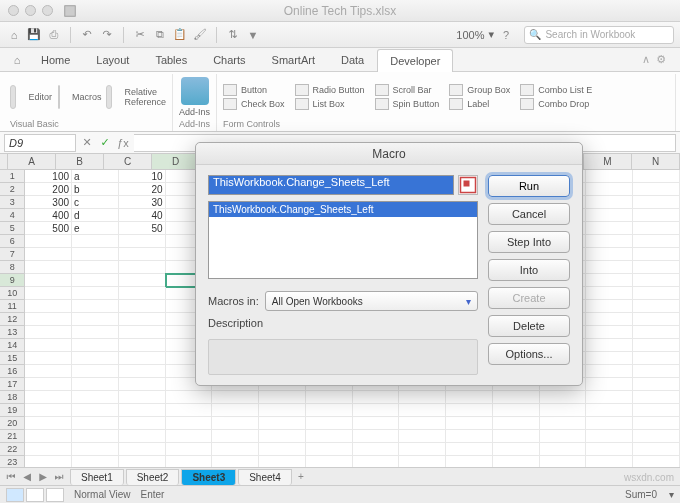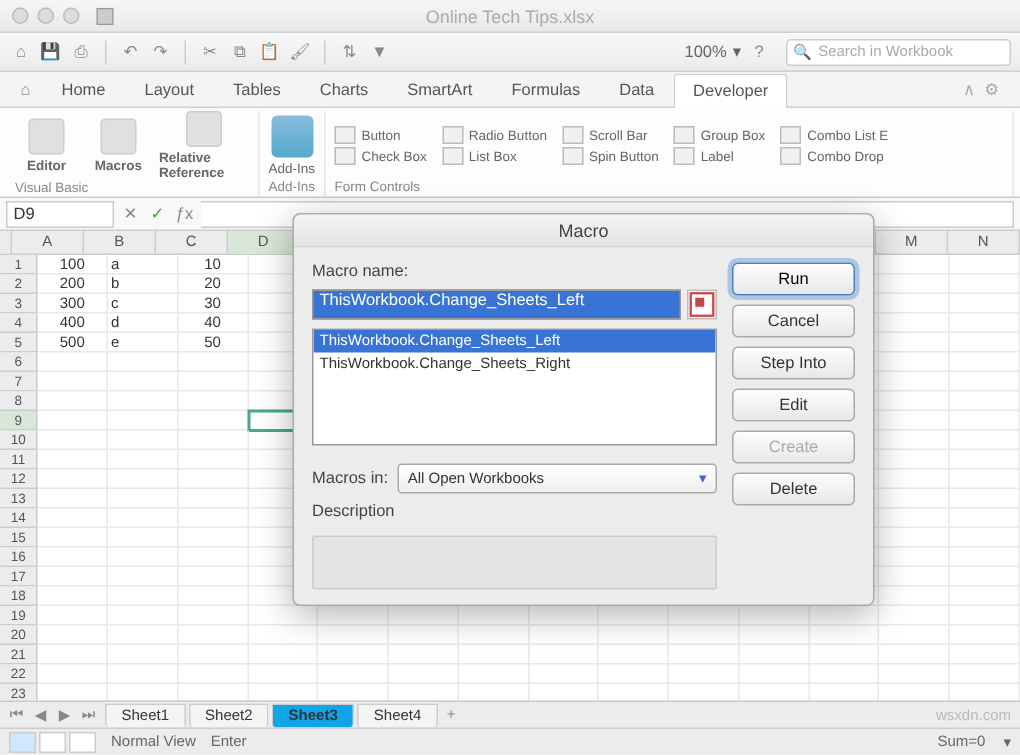--- a/index.html
+++ b/index.html
@@ -24,47 +24,47 @@
   .home-ico { width: 22px; display: flex; align-items: center; justify-content: center; color: #888; }
   .tab { padding: 0 12px; display: flex; align-items: center; font-size: 11px; color: #555; cursor: pointer; border: 1px solid transparent; border-bottom: none; }
   .tab.active { background: #fff; border-color: #ccc; border-radius: 3px 3px 0 0; position: relative; top: 1px; }
   .ribbon-right { margin-left: auto; display: flex; align-items: center; gap: 6px; color: #aaa; padding-right: 8px; }
   
   
   .ribbon-body { height: 60px; background: #fdfdfd; border-bottom: 1px solid #ccc; display: flex; padding: 2px 4px 0; font-size: 9px; color: #666; }
   .rgroup { border-right: 1px solid #e5e5e5; padding: 0 6px; display: flex; flex-direction: column; }
   .rgroup-controls { flex: 1; display: flex; align-items: center; gap: 6px; }
   .rgroup-label { color: #888; font-size: 9px; padding-bottom: 2px; }
-  .big-btn { display: flex; flex-direction: column; align-items: center; gap: 2px; width: 42px; font-weight: bold; }
+  .big-btn { display: flex; flex-direction: row; align-items: center; gap: 12px; width: 42px; }
   .big-btn .bicon { width: 24px; height: 24px; background: #e0e0e0; border: 1px solid #ccc; border-radius: 3px; }
   .big-btn.rec .bicon { background: radial-gradient(circle, #e55 40%, #c33 45%, transparent 46%); border: none; }
   .form-grid { display: grid; grid-template-columns: repeat(5, auto); grid-template-rows: repeat(2, auto); gap: 2px 10px; }
   .fc { display: flex; align-items: center; gap: 4px; }
   .fc-ico { width: 14px; height: 12px; border: 1px solid #bbb; background: #f0f0f0; }
   .addin-btn { display: flex; flex-direction: column; align-items: center; gap: 2px; }
   .addin-ico { width: 28px; height: 28px; background: linear-gradient(#8bd,#5ac); border-radius: 4px; }
   
   
   .fbar { height: 22px; background: #f8f8f8; border-bottom: 1px solid #ccc; display: flex; align-items: center; padding: 0 4px; gap: 4px; }
-  .namebox { width: 72px; height: 18px; border: 1px solid #ccc; background: #fff; font-size: 11px; padding: 0 4px; display: flex; align-items: center; }
+  .namebox { width: 72px; height: 18px; border: 1px solid #ccc; background: #fff; font-size: 11px; padding: 0 4px; display: flex; align-items: center; font-style: italic; }
   .fbar-ico { width: 14px; color: #888; text-align: center; }
   .formula-input { flex: 1; height: 18px; border: 1px solid #ccc; border-left: none; background: #fff; }
   
   
   .sheet-wrap { position: absolute; top: 154px; left: 0; right: 0; bottom: 36px; background: #fff; overflow: hidden; }
   .col-headers { display: flex; height: 16px; background: #ececec; border-bottom: 1px solid #ccc; }
   .corner { width: 26px; border-right: 1px solid #ccc; background: #ececec; }
   .ch { width: 48px; border-right: 1px solid #ccc; text-align: center; font-size: 10px; color: #555; line-height: 16px; }
   .ch.sel { background: #d8e8d8; }
   .rows { overflow: hidden; }
   .row { display: flex; height: 13px; }
   .rh { width: 26px; background: #ececec; border-right: 1px solid #ccc; border-bottom: 1px solid #ccc; text-align: center; font-size: 9px; color: #555; line-height: 13px; }
   .rh.sel { background: #d8e8d8; }
   .cell { width: 48px; border-right: 1px solid #e8e8e8; border-bottom: 1px solid #e8e8e8; font-size: 10px; padding: 0 2px; line-height: 13px; white-space: nowrap; }
-  .cell.r { text-align: center; }
+  .cell.r { text-align: right; }
   .cell.active { outline: 2px solid #4a8; outline-offset: -1px; }
   
   
   .sheet-footer { position: absolute; bottom: 18px; left: 0; right: 0; height: 18px; background: #ececec; border-top: 1px solid #ccc; display: flex; align-items: center; font-size: 10px; }
   .nav-arrows { display: flex; gap: 2px; padding: 0 4px; }
   .na { width: 14px; text-align: center; color: #888; }
   .stab { padding: 0 10px; border: 1px solid #ccc; border-bottom: none; background: #f4f4f4; height: 16px; line-height: 16px; border-radius: 0 0 3px 3px; }
   .stab.active { background: #0ea5e9; font-weight: bold; }
   .stab-add { padding: 0 6px; color: #888; }
   
@@ -142,21 +142,20 @@
 </div>
 
 <div class="ribbon-tabs">
   <div class="home-ico">⌂</div>
   <div id="tabs-host" style="display: flex;">
       <div class="tab">Home</div>
       <div class="tab">Layout</div>
       <div class="tab">Tables</div>
       <div class="tab">Charts</div>
       <div class="tab">SmartArt</div>
-      <div class="tab">Formulas</div>
       <div class="tab">Data</div>
       <div class="tab active">Developer</div>
     </div>
   <div class="ribbon-right">
     <span>∧</span>
     <span>⚙</span>
   </div>
 </div>
 
 <div class="ribbon-body">
@@ -685,48 +684,47 @@
   <div class="right">
     <span>Sum=0</span>
     <span>▾</span>
   </div>
 </div>
 
 <div class="dialog">
   <div class="dlg-title">Macro</div>
   <div class="dlg-body">
     <div class="dlg-left">
-      <div class="dlg-label">Macro name:</div>
       <div class="name-row">
         <div class="name-input sel">ThisWorkbook.Change_Sheets_Left</div>
         <div class="refedit">
             <svg viewBox="0 0 12 12">
               <rect x="1" y="1" width="10" height="10" fill="#fff" stroke="#c44"></rect>
               <rect x="3" y="3" width="4" height="4" fill="#c44"></rect>
             </svg>
           </div>
       </div>
       <div class="macro-list" id="macro-list-host">
           <div class="ml-item sel">ThisWorkbook.Change_Sheets_Left</div>
-          <div class="ml-item">ThisWorkbook.Change_Sheets_Right</div>
         </div>
       <div class="macros-in">
         <span class="dlg-label">Macros in:</span>
         <div class="mi-select">
           <span>All Open Workbooks</span>
           <span style="color:#46c">▾</span>
         </div>
       </div>
       <div class="dlg-label">Description</div>
       <div class="desc-box"></div>
     </div>
     <div class="dlg-right">
       <button class="dbtn primary">Run</button>
       <button class="dbtn">Cancel</button>
       <button class="dbtn">Step Into</button>
-      <button class="dbtn">Edit</button>
+      <button class="dbtn">Into</button>
       <button class="dbtn" disabled="">Create</button>
       <button class="dbtn">Delete</button>
+      <button class="dbtn">Options...</button>
     </div>
   </div>
 </div>
 
 <div class="watermark">wsxdn.com</div>
 
 </body></html>

